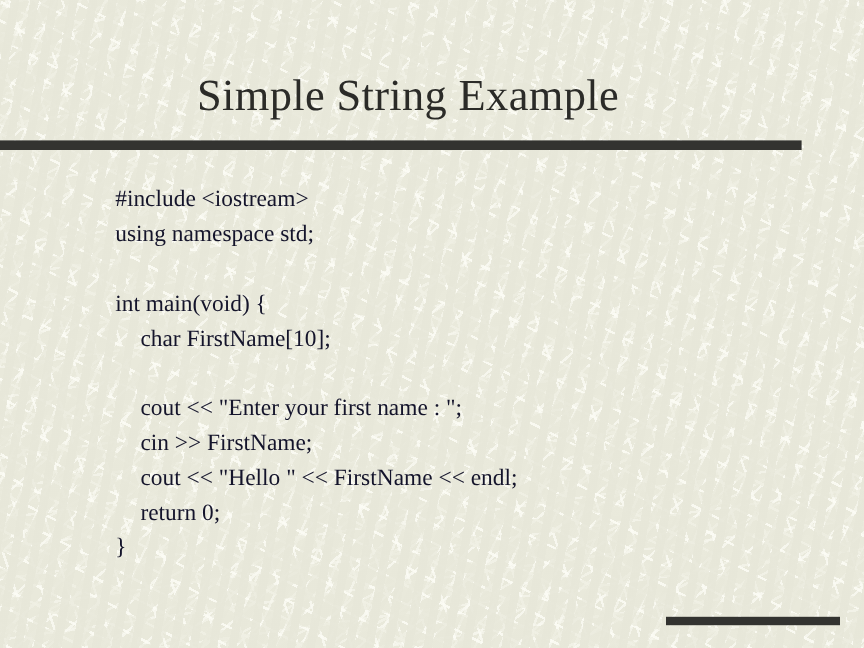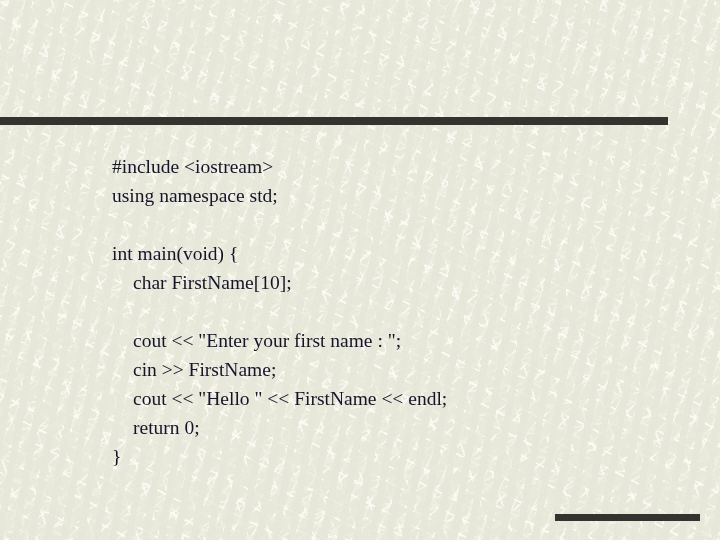--- a/index.html
+++ b/index.html
@@ -130,21 +130,20 @@
     width: 580px;
     color: #14142b;
     font-size: 19.5px;
     line-height: 29px;
     white-space: pre;
   }
 
   .code-line {
     white-space: pre;
     min-height: 29px;
-    margin-left: 16px;
   }
 
   .code-line.indent {
     padding-left: 21px;
   }
 
   .code-line.blank {
     height: 29px;
     min-height: 29px;
   }
@@ -160,20 +159,21 @@
   }
 </style>
 </head>
 <body>
 
 <div class="slide">
 
   <div class="texture"></div>
   <div class="texture-mask"></div>
 
+  <div class="title">Simple String Example</div>
 
   <div class="title-rule"></div>
 
   <div class="code-block"><div class="code-line">#include &lt;iostream&gt;</div><div class="code-line">using namespace std;</div><div class="code-line blank"></div><div class="code-line">int main(void) {</div><div class="code-line indent">char FirstName[10];</div><div class="code-line blank"></div><div class="code-line indent">cout &lt;&lt; "Enter your first name : ";</div><div class="code-line indent">cin &gt;&gt; FirstName;</div><div class="code-line indent">cout &lt;&lt; "Hello " &lt;&lt; FirstName &lt;&lt; endl;</div><div class="code-line indent">return 0;</div><div class="code-line">}</div></div>
 
   <div class="bottom-rule"></div>
 
 </div>
 
 </body></html>

